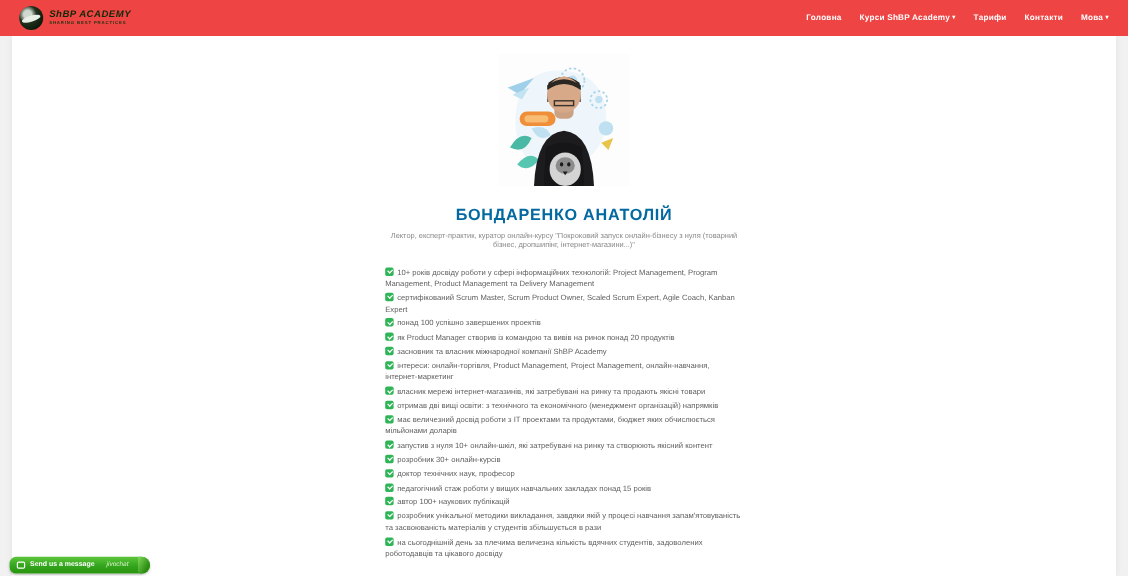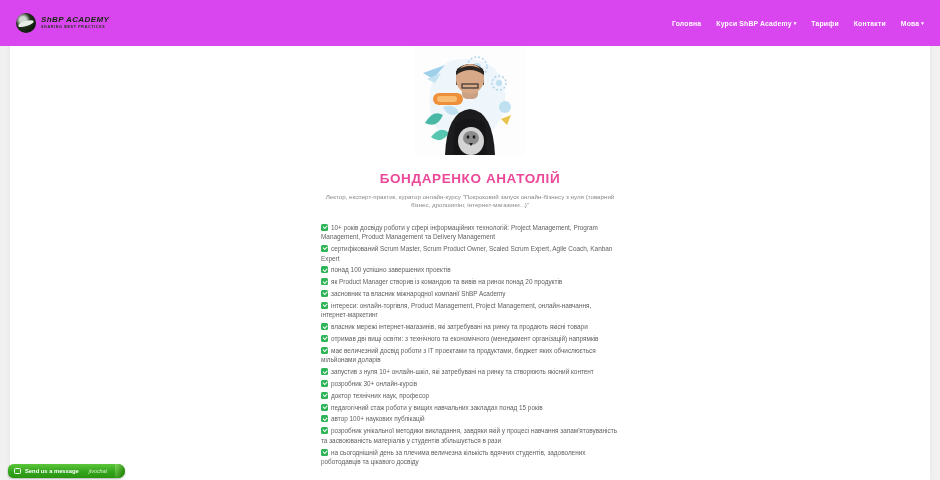--- a/index.html
+++ b/index.html
@@ -1,21 +1,21 @@
 <!DOCTYPE html>
 <html><head>
 <meta charset="utf-8">
 <style>
   * { margin:0; padding:0; box-sizing:border-box; }
   html,body { width:940px; height:480px; overflow:hidden; background:#f1f1f1;
     font-family:"Liberation Sans", sans-serif; }
 
   
-  .topbar { position:absolute; left:0; top:0; width:940px; height:46px;
-    background:#d946ef; display:flex; align-items:center; justify-content:space-between;
+  .topbar { position:absolute; left:0; top:0; width:940px; height:30px;
+    background:#ef4444; display:flex; align-items:center; justify-content:space-between;
     padding:0 16px; z-index:5; }
   .logo { display:flex; align-items:center; gap:5px; cursor:pointer; }
   .logo-mark { width:20px; height:20px; border-radius:50%;
     background:radial-gradient(circle at 35% 35%, #cfd8cf 18%, #20301c 40%, #0d1a0a 75%);
     position:relative; overflow:hidden; flex:0 0 auto; }
   .logo-mark::after { content:""; position:absolute; left:2px; top:8px; width:16px; height:5px;
     background:#e8efe6; border-radius:50% 60% 50% 50%; transform:rotate(-18deg); }
   .logo-texts { display:flex; flex-direction:column; line-height:1; }
   .logo-title { font-size:8px; font-weight:bold; color:#102a08; letter-spacing:.4px; font-style:italic; }
   .logo-tagline { font-size:3.6px; font-weight:bold; color:#1c3310; letter-spacing:.7px; margin-top:2px; }
@@ -27,21 +27,21 @@
   
   .page { position:absolute; left:10px; top:30px; width:920px; height:450px;
     background:#ffffff; box-shadow:0 0 6px rgba(0,0,0,.06); overflow:hidden; }
 
   
   .portrait { width:110px; height:110px; margin:15px auto 0; position:relative;
     background:#fdfdfd; overflow:hidden; }
   .portrait svg { display:block; }
 
   .name { margin-top:16px; text-align:center; font-size:13.5px; font-weight:bold;
-    color:#ec4899; letter-spacing:.6px; }
+    color:#0369a1; letter-spacing:.6px; }
   .subtitle { width:300px; margin:7px auto 0; text-align:center; font-size:6.2px;
     color:#8a8a8a; line-height:1.25; }
 
   
   .facts { width:298px; margin:14px auto 0; list-style:none; }
   .facts li { font-size:6.4px; color:#5f5f5f; line-height:1.5; margin-bottom:2.2px;
     position:relative; }
   .check { display:inline-block; width:7px; height:7px; background:#2fb457; border-radius:1.5px;
     vertical-align:-1px; margin-right:3px; position:relative; }
   .check::after { content:""; position:absolute; left:1.6px; top:1.4px; width:3.4px; height:1.8px;

